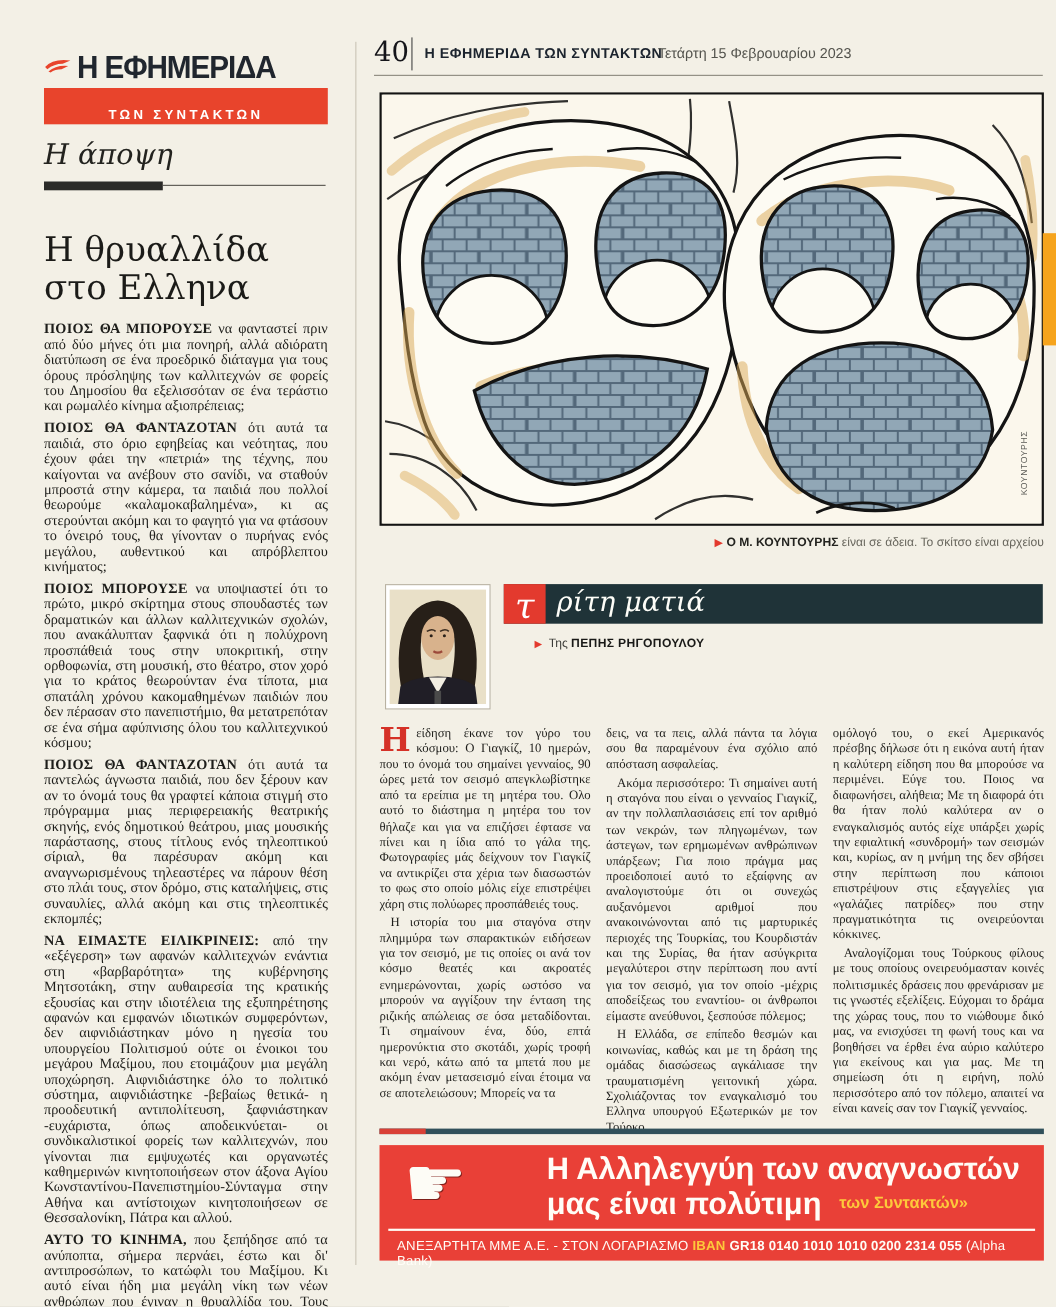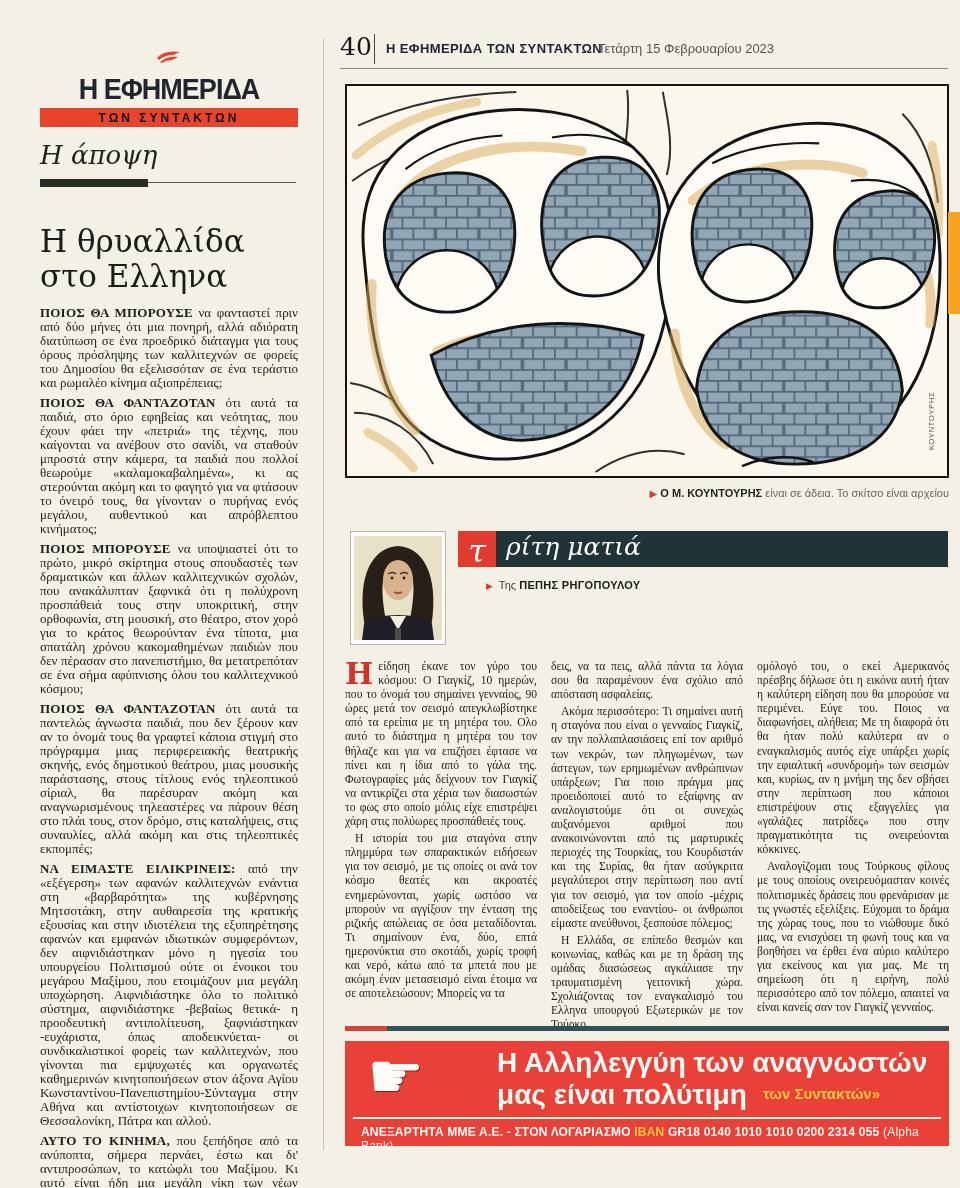--- a/index.html
+++ b/index.html
@@ -9,25 +9,25 @@
   .masthead{position:absolute;left:340px;top:34px;width:610px;height:34px;}
   .pagenum{position:absolute;left:0;top:-2px;font:25px "DejaVu Serif",serif;color:#15151a;}
   .mh-vrule{position:absolute;left:34px;top:0;width:1px;height:30px;background:#444;}
   .mh-name{position:absolute;left:46px;top:7px;font:bold 13px "Liberation Sans",sans-serif;color:#1c242e;letter-spacing:.4px;}
   .mh-date{position:absolute;left:258px;top:7px;font:13px "Liberation Sans",sans-serif;color:#53534d;}
   .mh-hrule{position:absolute;left:340px;top:68px;width:608px;height:1px;background:#8a877c;}
   .col-vrule{position:absolute;left:323px;top:38px;width:1px;height:1112px;background:#c9c4b5;}
 
   
   .leftcol{position:absolute;left:40px;top:46px;width:258px;}
-  .logo-row{display:flex;align-items:center;gap:4px;flex-direction:column;}
+  .logo-row{display:flex;align-items:center;gap:4px;}
   .logo-swoosh{flex:0 0 auto;}
   .logo-main{font:bold 27px "Liberation Sans",sans-serif;color:#20262e;letter-spacing:-1px;transform:scaleY(1.08);}
-  .logo-bar{margin-top:3px;background:#e8442c;color:#0f172a;text-align:center;
-            font:bold 12px "Liberation Sans",sans-serif;letter-spacing:3px;padding:3px 0 2px;}
+  .logo-bar{margin-top:3px;background:#e8442c;color:#ffffff;text-align:center;
+            font:bold 12px "Liberation Sans",sans-serif;letter-spacing:3px;padding:17px 0 2px;}
   .opinion-kicker{margin-top:13px;font:italic 26px "DejaVu Serif",serif;color:#23231f;}
   .kicker-rule{margin-top:9px;height:9px;position:relative;}
   .kicker-rule .thick{position:absolute;left:0;top:0;width:108px;height:8px;background:#2b2b28;}
   .kicker-rule .thin{position:absolute;left:108px;top:3px;right:2px;height:1px;background:#55534c;}
   .opinion-title{margin-top:36px;font:31px "DejaVu Serif",serif;line-height:1.12;color:#1b1b18;}
   .opinion-body{margin-top:13px;}
   .opinion-body p{margin:0 0 6px;font:13px "Liberation Serif",serif;line-height:14px;
                   text-align:justify;color:#1d1d1a;}
   .opinion-body b{font-family:"Liberation Serif",serif;letter-spacing:.2px;}
 
@@ -72,21 +72,21 @@
   .hand{position:absolute;left:22px;top:-2px;font:64px "DejaVu Sans",sans-serif;color:#fdfcf6;
         text-shadow:1px 1px 0 #7e1f1a;}
   .bn-line1{position:absolute;left:152px;top:6px;font:bold 28px "Liberation Sans",sans-serif;color:#fffdf7;}
   .bn-line2{position:absolute;left:152px;top:38px;font:bold 28px "Liberation Sans",sans-serif;color:#fffdf7;}
   .bn-support{position:absolute;left:418px;top:44px;width:180px;font:bold 15px "Liberation Sans",sans-serif;
               color:#fdc93b;line-height:17px;}
   .bn-rule{position:absolute;left:8px;right:8px;top:76px;height:2px;background:#fffdf7;}
   .bn-footer{position:absolute;left:16px;top:84px;width:580px;font:bold 12px "Liberation Sans",sans-serif;
              color:#fffdf7;letter-spacing:.2px;}
   .bn-footer .ib{color:#fdc93b;}
-  .bn-footer .pre{font-weight:bold;}
+  .bn-footer .pre{font-weight:normal;}
   .bn-footer .bank{font-weight:normal;}
 
   .edge-tab{position:absolute;left:948px;top:212px;width:12px;height:102px;background:#f6a41d;}
 </style>
 </head>
 <body>
 
 <div class="page">
 
   <div class="masthead">

